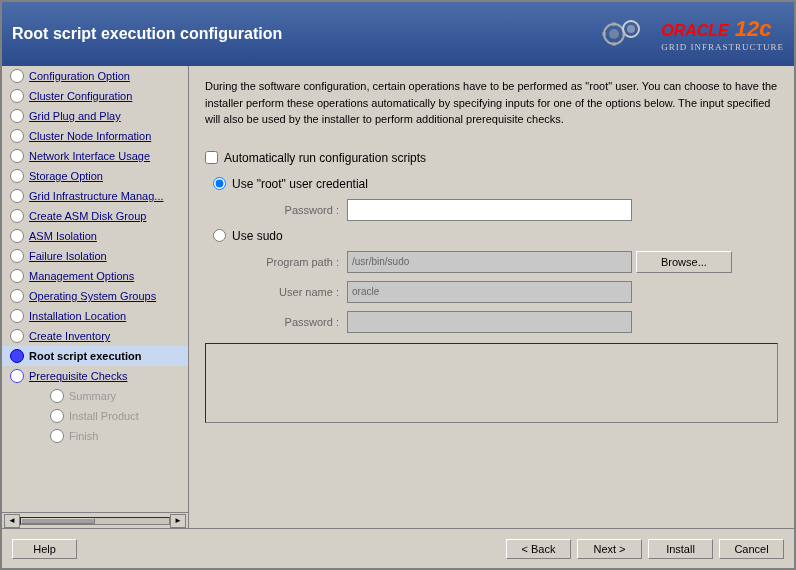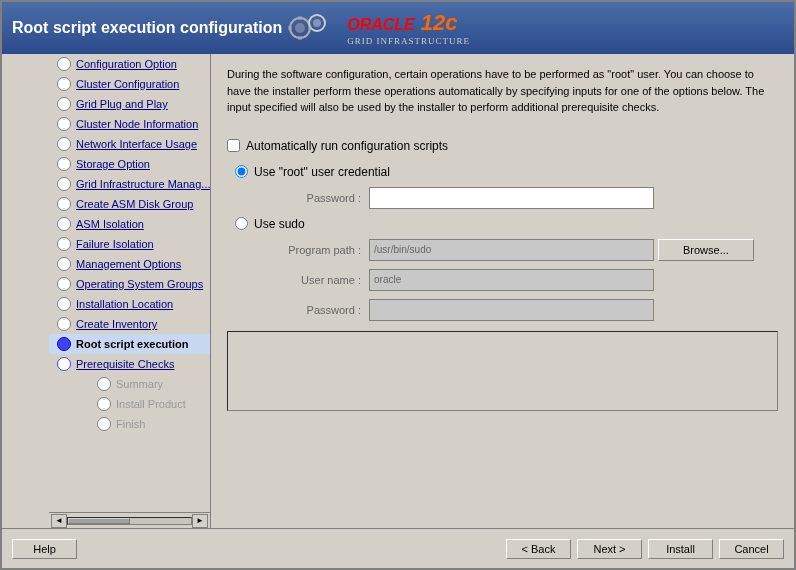--- a/index.html
+++ b/index.html
@@ -43,28 +43,27 @@
       font-style: italic;
     }
 
     .main-content {
       display: flex;
       flex: 1;
       overflow: hidden;
     }
 
     .sidebar {
-      width: 209px;
+      width: 187px;
       background: #d4d0c8;
       border-right: 1px solid #808080;
       overflow-y: hidden;
       overflow-x: hidden;
       display: flex;
       flex-direction: column;
-      padding-left: 47px;
     }
 
     .sidebar-scroll {
       flex: 1;
       overflow-y: auto;
       overflow-x: hidden;
     }
 
     .sidebar-item {
       display: flex;
@@ -265,23 +264,24 @@
       display: flex;
       align-items: center;
       justify-content: center;
       cursor: pointer;
       font-size: 8px;
     }
 
     .header-bar {
       display: flex;
       align-items: center;
+      justify-content: space-between;
       background: linear-gradient(to bottom, #4a6da8, #2b4a8b);
       padding: 12px 10px;
-      height: 52px;
+      height: 64px;
       flex-shrink: 0;
     }
 
     .header-title {
       color: white;
       font-size: 16px;
       font-weight: bold;
     }
 
     .oracle-branding {

